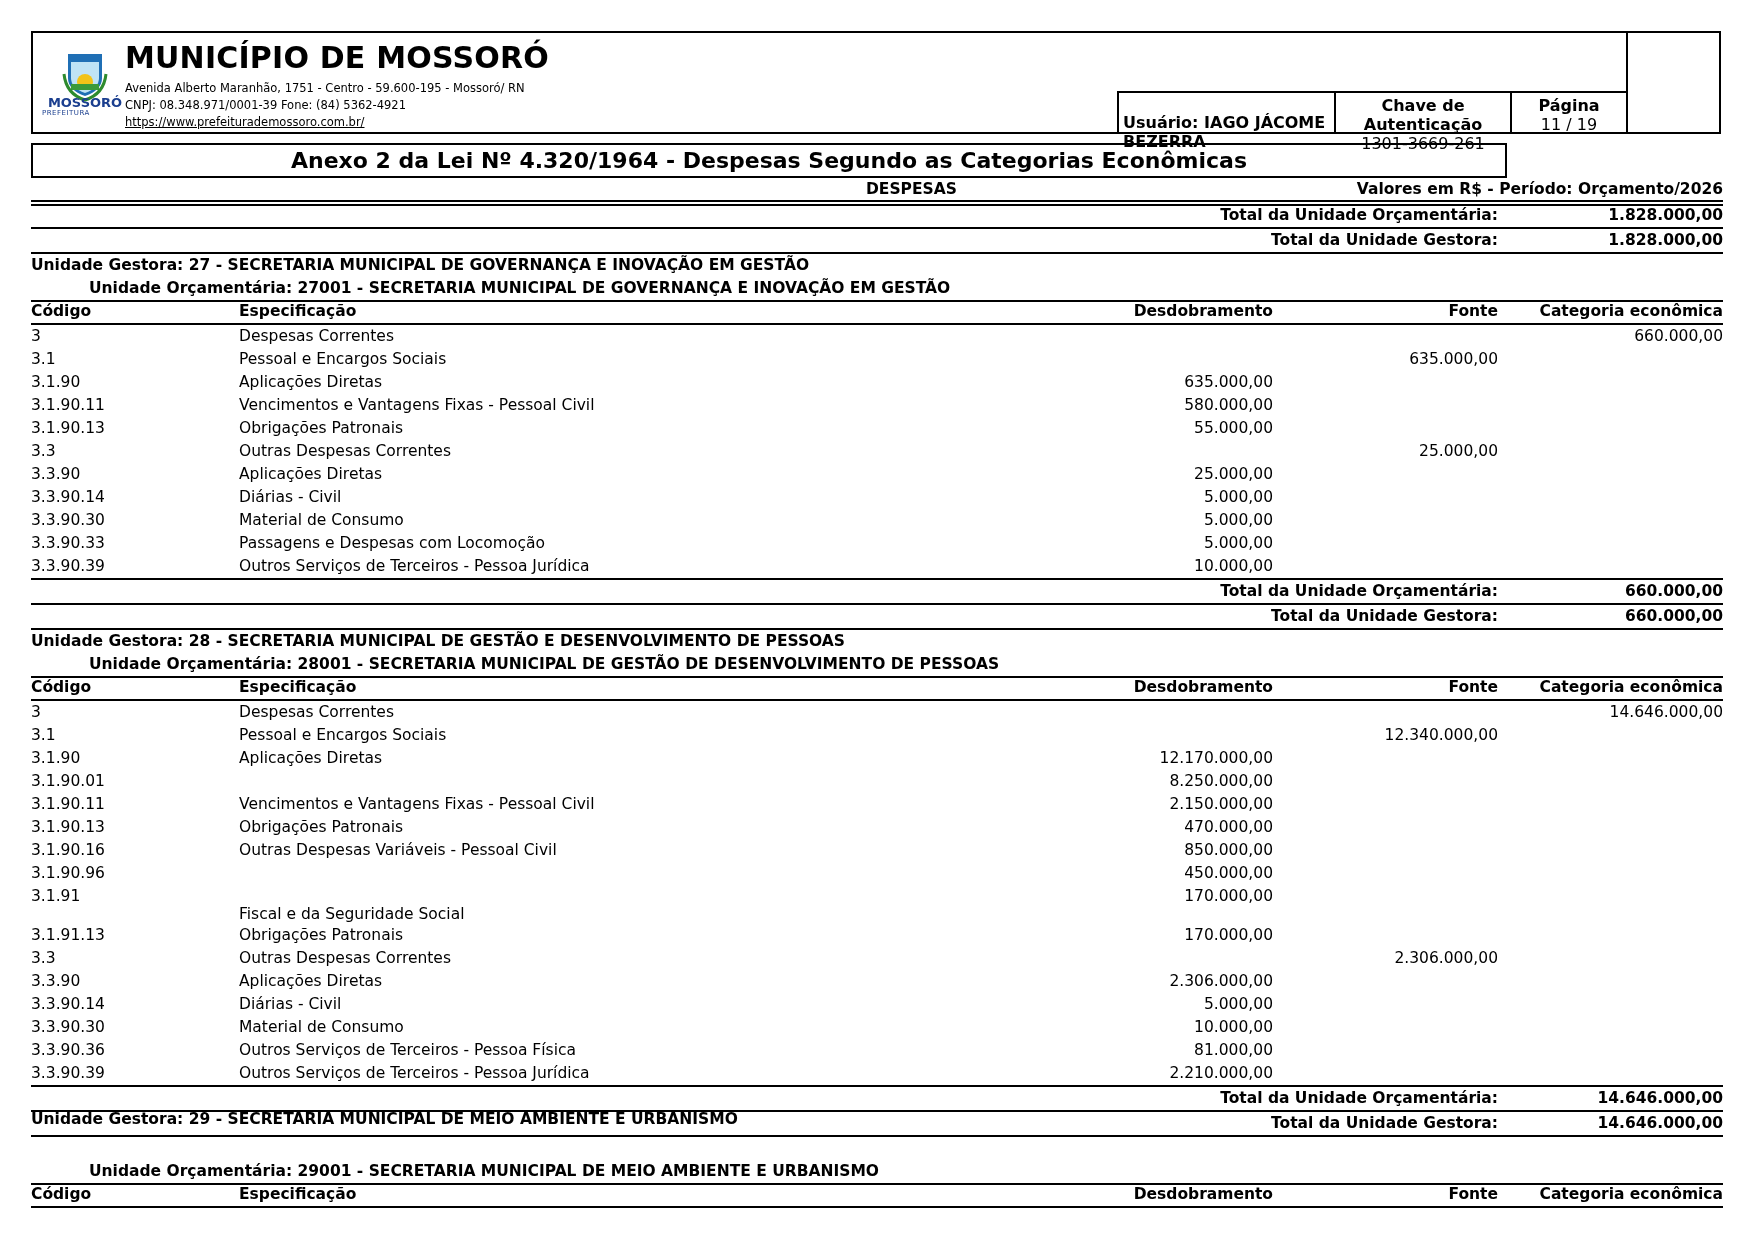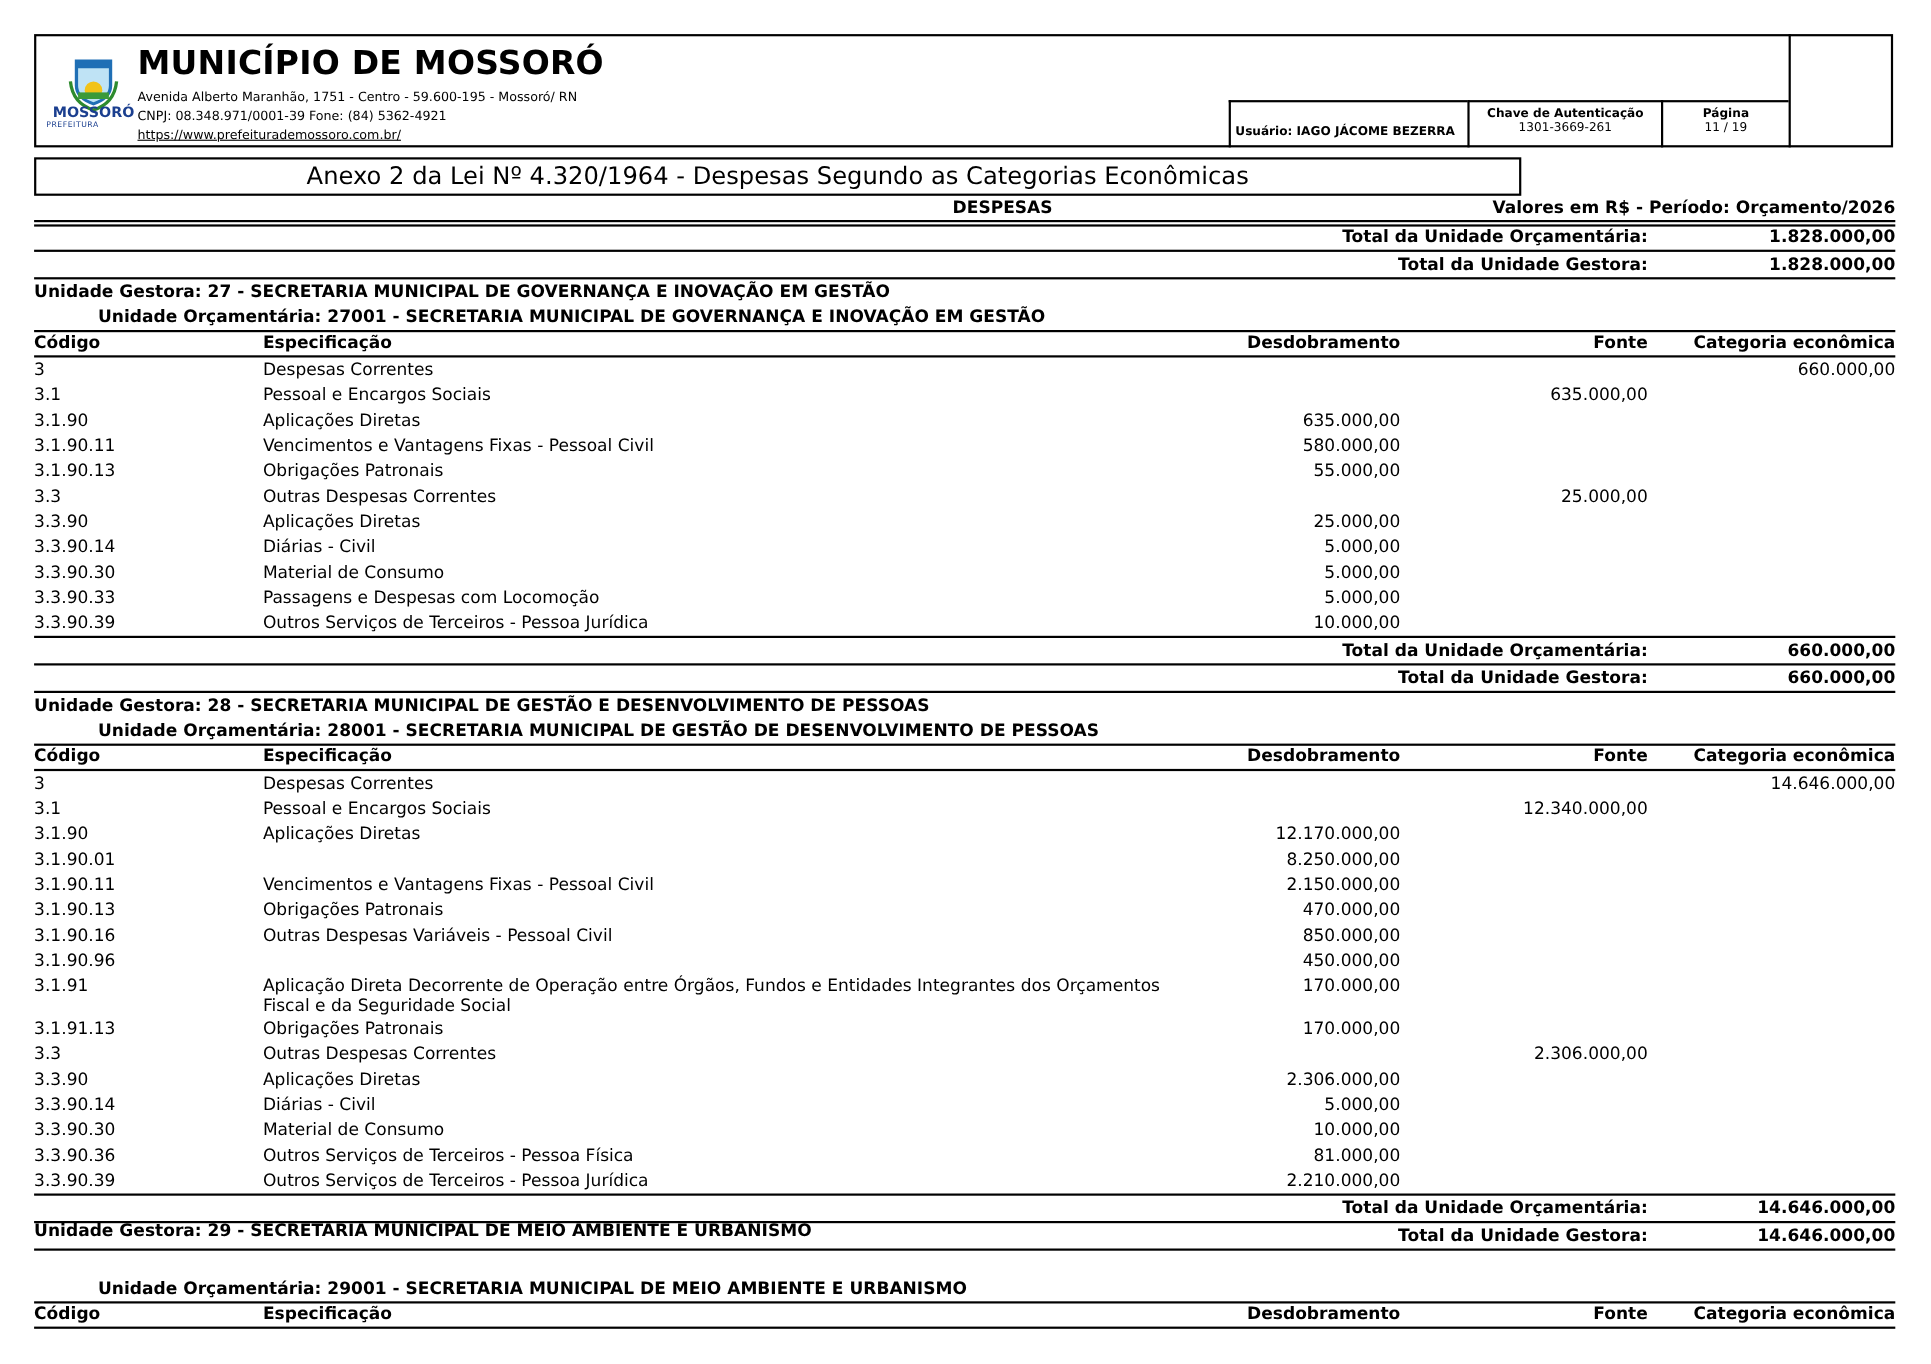--- a/index.html
+++ b/index.html
@@ -5,29 +5,29 @@
   html, body { margin:0; padding:0; background:#fff; }
   body { width:1755px; height:1240px; position:relative; overflow:hidden;
          font-family:"DejaVu Sans", sans-serif; color:#000; font-size:15.5px; }
   .abs { position:absolute; }
   .b { font-weight:bold; }
   .header-box { left:31px; top:31px; width:1690px; height:103px; border:2px solid #000; box-sizing:border-box; }
   .logo { left:50px; top:48px; width:70px; height:70px; }
   .org-name { left:125px; top:40px; font-size:30px; font-weight:bold; letter-spacing:0.2px; }
   .org-line { left:125px; font-size:11.5px; }
   .meta-cell { border-left:2px solid #000; border-top:2px solid #000; box-sizing:border-box; height:43px; top:91px;
-               font-size:11px; text-align:center; }
+               font-size:16px; text-align:center; }
   .meta-cell .lbl { font-weight:bold; margin-top:3px; }
   .user-cell { left:1117px; width:217px; text-align:left; }
   .user-cell .lbl { margin-top:20px; padding-left:4px; }
   .key-cell { left:1334px; width:176px; }
   .page-cell { left:1510px; width:116px; }
   .blank-col { left:1626px; top:31px; width:2px; height:103px; background:#000; }
-  .title-box { left:31px; top:143px; width:1352px; height:35px; border:2px solid #000; box-sizing:border-box;
-               text-align:center; font-size:22px; font-weight:normal; line-height:31px; }
+  .title-box { left:31px; top:143px; width:1476px; height:35px; border:2px solid #000; box-sizing:border-box;
+               text-align:center; font-size:22px; font-weight:bold; line-height:31px; }
   .hline { position:absolute; left:31px; width:1692px; height:2px; background:#000; }
   .hline.thin { height:1.5px; }
   .row { position:absolute; left:31px; width:1692px; height:23px; line-height:23px; }
   .row span { position:absolute; top:0; white-space:nowrap; }
   .c-code { left:0; }
   .c-spec { left:208px; }
   .c-desd { right:450px; text-align:right; }
   .c-fonte { right:225px; text-align:right; }
   .c-cat { right:0; text-align:center; }
   .tot-label { right:225px; font-weight:bold; }
@@ -216,21 +216,20 @@
       <span class="c-code">3.1.90.16</span>
       <span class="c-spec">Outras Despesas Variáveis - Pessoal Civil</span>
       <span class="c-desd">850.000,00</span>
     </div>
     <div class="row" style="top: 862px;">
       <span class="c-code">3.1.90.96</span>
       <span class="c-desd">450.000,00</span>
     </div>
     <div class="row" style="top: 885px; height: 40px;">
       <span class="c-code">3.1.91</span>
-      <span class="c-spec">Aplicação Direta Decorrente de Operação entre Órgãos, Fundos e Entidades Integrantes dos Orçamentos</span>
       <span class="c-desd">170.000,00</span>
       <span class="c-spec" style="top: 18px;">Fiscal e da Seguridade Social</span>
     </div>
     <div class="row" style="top: 924px;">
       <span class="c-code">3.1.91.13</span>
       <span class="c-spec">Obrigações Patronais</span>
       <span class="c-desd">170.000,00</span>
     </div>
     <div class="row" style="top: 947px;">
       <span class="c-code">3.3</span>

